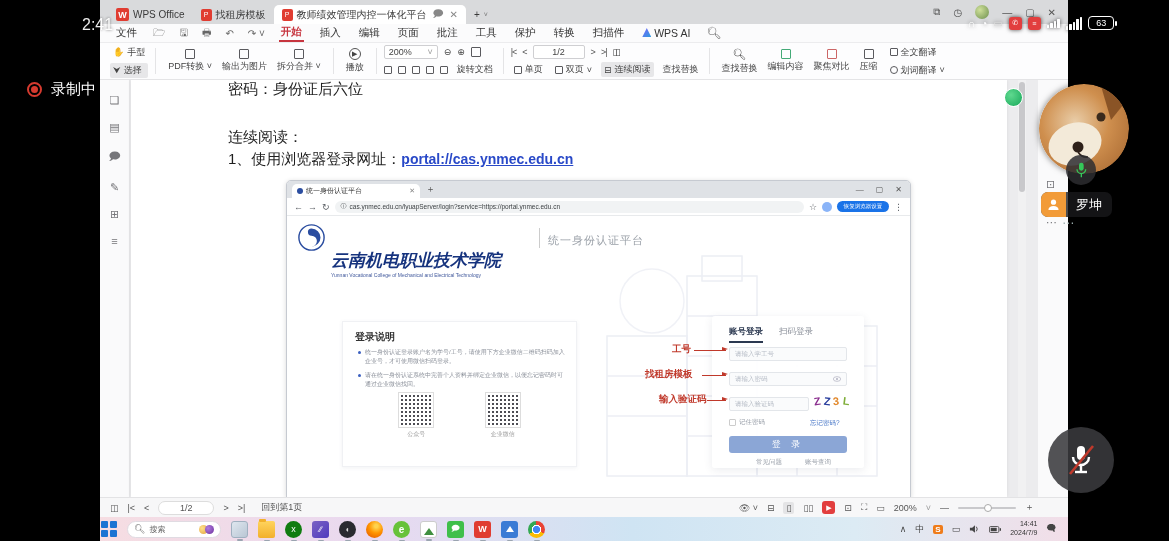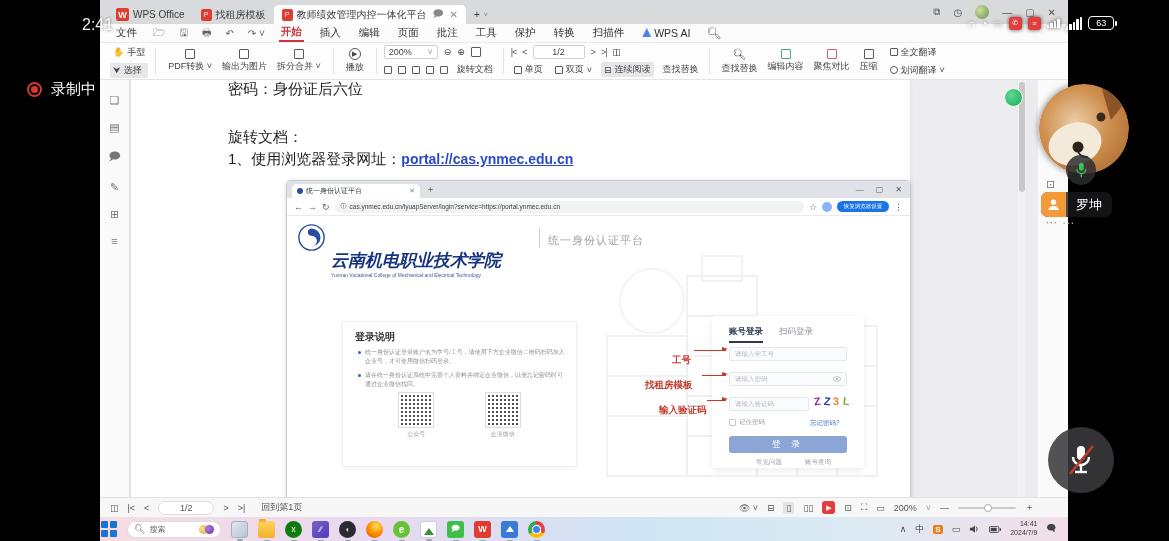--- a/index.html
+++ b/index.html
@@ -32,21 +32,21 @@
   .rbtn.sel{background:#e7e7e9;}
   .rbig{display:flex;flex-direction:column;align-items:center;gap:1px;padding:0 5px;white-space:nowrap;}
   .bx{width:10px;height:10px;border:1px solid #5a5a5e;border-radius:1px;display:inline-block;}
   .bx.sm{width:8px;height:8px;}
   .zoombox{width:54px;height:14px;border:1px solid #cfcfd2;border-radius:2px;background:#fff;display:flex;align-items:center;justify-content:space-between;padding:0 4px;font-size:9px;}
   .pagebox{width:52px;height:14px;border:1px solid #cfcfd2;border-radius:2px;background:#fff;text-align:center;line-height:13px;font-size:9px;}
   .navg{color:#555;font-size:9px;letter-spacing:-1px;}
   
   .docarea{left:0;top:80px;width:100%;height:417px;background:#ececee;overflow:hidden;}
   .lsidebar{left:0;top:0;width:30px;height:100%;background:#fafafb;border-right:1px solid #e6e6e8;display:flex;flex-direction:column;align-items:center;padding-top:14px;gap:14px;color:#76767a;font-size:11px;}
-  .page{left:31px;top:0;width:779px;height:100%;background:#fff;box-shadow:0 0 4px rgba(0,0,0,.08);}
+  .page{left:31px;top:0;width:876px;height:100%;background:#fff;box-shadow:0 0 4px rgba(0,0,0,.08);}
   .vscroll{left:918px;top:0;width:8px;height:100%;background:#f1f1f2;}
   .vthumb{left:1px;top:2px;width:6px;height:110px;background:#c8c8cb;border-radius:3px;}
   .rstrip{left:938px;top:0;width:30px;height:100%;background:#fafafb;color:#76767a;font-size:11px;}
   .dtext{color:#1f1f1f;font-size:15px;font-family:"Liberation Serif","DejaVu Serif",serif;}
   .dlink{color:#2949c8;text-decoration:underline;font-weight:bold;font-family:"Liberation Sans",sans-serif;font-size:14px;}
   
   .browser{left:155px;top:100px;width:625px;height:318px;border:1px solid #c6cad1;border-radius:5px 5px 0 0;box-shadow:0 1px 5px rgba(0,0,0,.15);background:#fff;overflow:hidden;}
   .btabstrip{height:17px;background:#dfe2e6;display:flex;align-items:flex-end;padding-left:5px;}
   .btab{width:128px;height:14px;background:#fff;border-radius:5px 5px 0 0;display:flex;align-items:center;gap:3px;padding:0 5px;font-size:7px;color:#333;}
   .bfav{width:6px;height:6px;border-radius:50%;background:#2b4da0;flex:none;}
@@ -65,21 +65,21 @@
   .nlist li::before{content:'';position:absolute;left:-7px;top:3px;width:3px;height:3px;border-radius:50%;background:#3b5fc0;}
   .qr{width:34px;height:34px;background:repeating-linear-gradient(0deg,#2a2a2e 0 2px,#fff 2px 4px),repeating-linear-gradient(90deg,#2a2a2e 0 2px,#fff 2px 4px);background-blend-mode:screen;border:2px solid #fff;outline:1px solid #ddd;}
   .qrlabel{font-size:6px;color:#999;text-align:center;margin-top:3px;}
   .fcard{left:425px;top:100px;width:152px;height:152px;background:rgba(255,255,255,.94);border-radius:3px;box-shadow:0 2px 8px rgba(60,70,100,.10);}
   .ftab{font-size:8.5px;color:#8a8f99;padding-bottom:3px;}
   .ftab.on{color:#2b3850;font-weight:bold;border-bottom:2px solid #2b3850;}
   .finput{position:absolute;left:17px;width:118px;height:14px;background:#fafbfc;border:1px solid #e3e6ea;border-radius:2px;display:flex;align-items:center;padding:0 5px;font-size:6.5px;color:#b6bcc6;}
   .cap{font-size:11px;font-weight:bold;display:inline-block;}
   .loginbtn{position:absolute;left:17px;top:120px;width:118px;height:17px;background:#8ba6d6;border-radius:3px;color:#fff;font-size:9px;display:flex;align-items:center;justify-content:center;letter-spacing:4px;}
   .flink{font-size:6.5px;color:#9aa0aa;}
-  .ann{position:absolute;color:#c0392b;font-size:9.5px;font-weight:bold;white-space:nowrap;margin-top:11px;}
+  .ann{position:absolute;color:#c0392b;font-size:9.5px;font-weight:bold;white-space:nowrap;}
   .arr{position:absolute;height:0;border-top:1.6px solid #c0392b;}
   .arr::after{content:'';position:absolute;right:-2px;top:-3.6px;border-left:6px solid #c0392b;border-top:2.8px solid transparent;border-bottom:2.8px solid transparent;}
   .wm{position:absolute;opacity:.55;}
   
   .statusbar{left:0;top:497px;width:100%;height:20px;background:#f7f7f8;border-top:1px solid #e3e3e5;display:flex;align-items:center;font-size:9px;color:#555;}
   .sleft{display:flex;align-items:center;gap:9px;padding-left:10px;}
   .sright{margin-left:auto;display:flex;align-items:center;gap:9px;padding-right:34px;}
   .spage{width:56px;height:14px;background:#fff;border:1px solid #ddd;border-radius:7px;text-align:center;line-height:13px;}
   .splay{width:13px;height:13px;background:#e23e3e;border-radius:3px;color:#fff;font-size:7px;display:flex;align-items:center;justify-content:center;}
   .slider{width:58px;height:2px;background:#c9c9cc;border-radius:1px;position:relative;}
@@ -286,21 +286,21 @@
         <span>❏</span>
         <span>▤</span>
         <span>🗩</span>
         <span>✎</span>
         <span>⊞</span>
         <span>≡</span>
       </div>
 
       <div class="r page">
         <div class="r dtext" style="left:97px;top:0px;">密码：身份证后六位</div>
-        <div class="r dtext" style="left:97px;top:48px;">旋转文档：</div>
+        <div class="r dtext" style="left:97px;top:48px;">连续阅读：</div>
         <div class="r dtext" style="left:97px;top:70px;"><span>1、使用浏览器登录网址：</span><a class="dlink">portal://cas.ynmec.edu.cn</a></div>
 
         <div class="r browser">
           <div class="btabstrip">
             <div class="btab">
               <span class="bfav"></span>
               <span style="overflow:hidden;white-space:nowrap;">统一身份认证平台</span>
               <span style="margin-left:auto;color:#888;">✕</span>
             </div>
             <span style="font-size:9px;color:#555;margin-left:6px;margin-bottom:2px;">＋</span>

